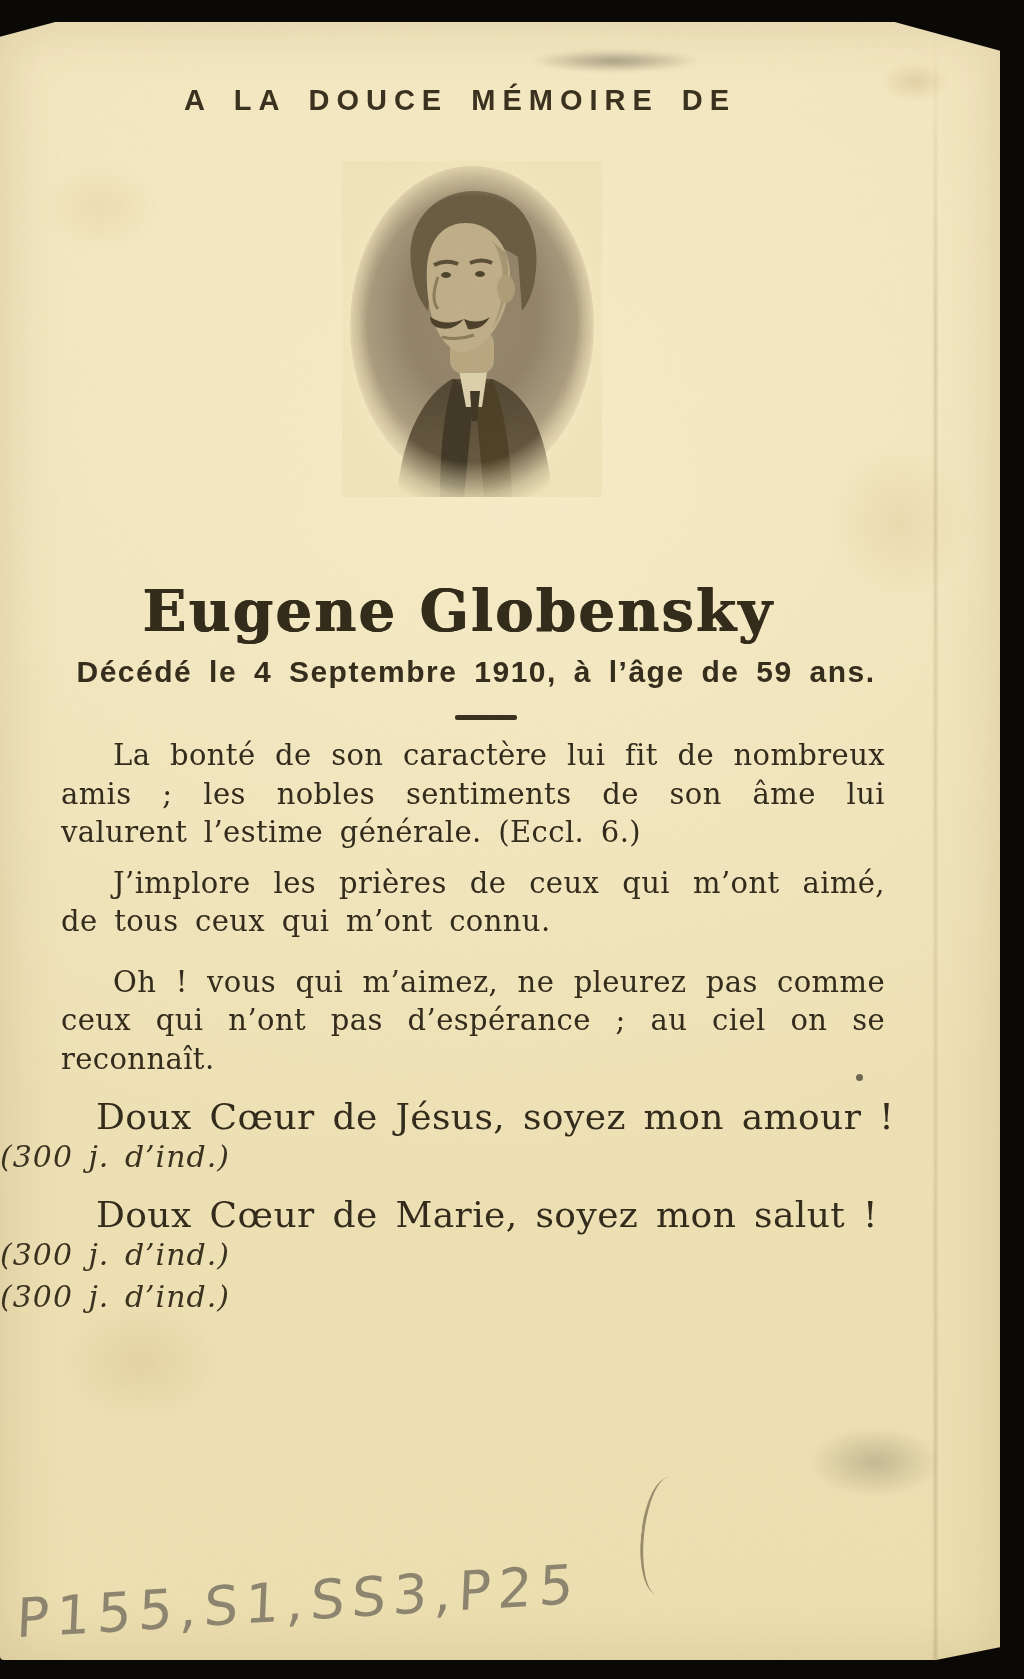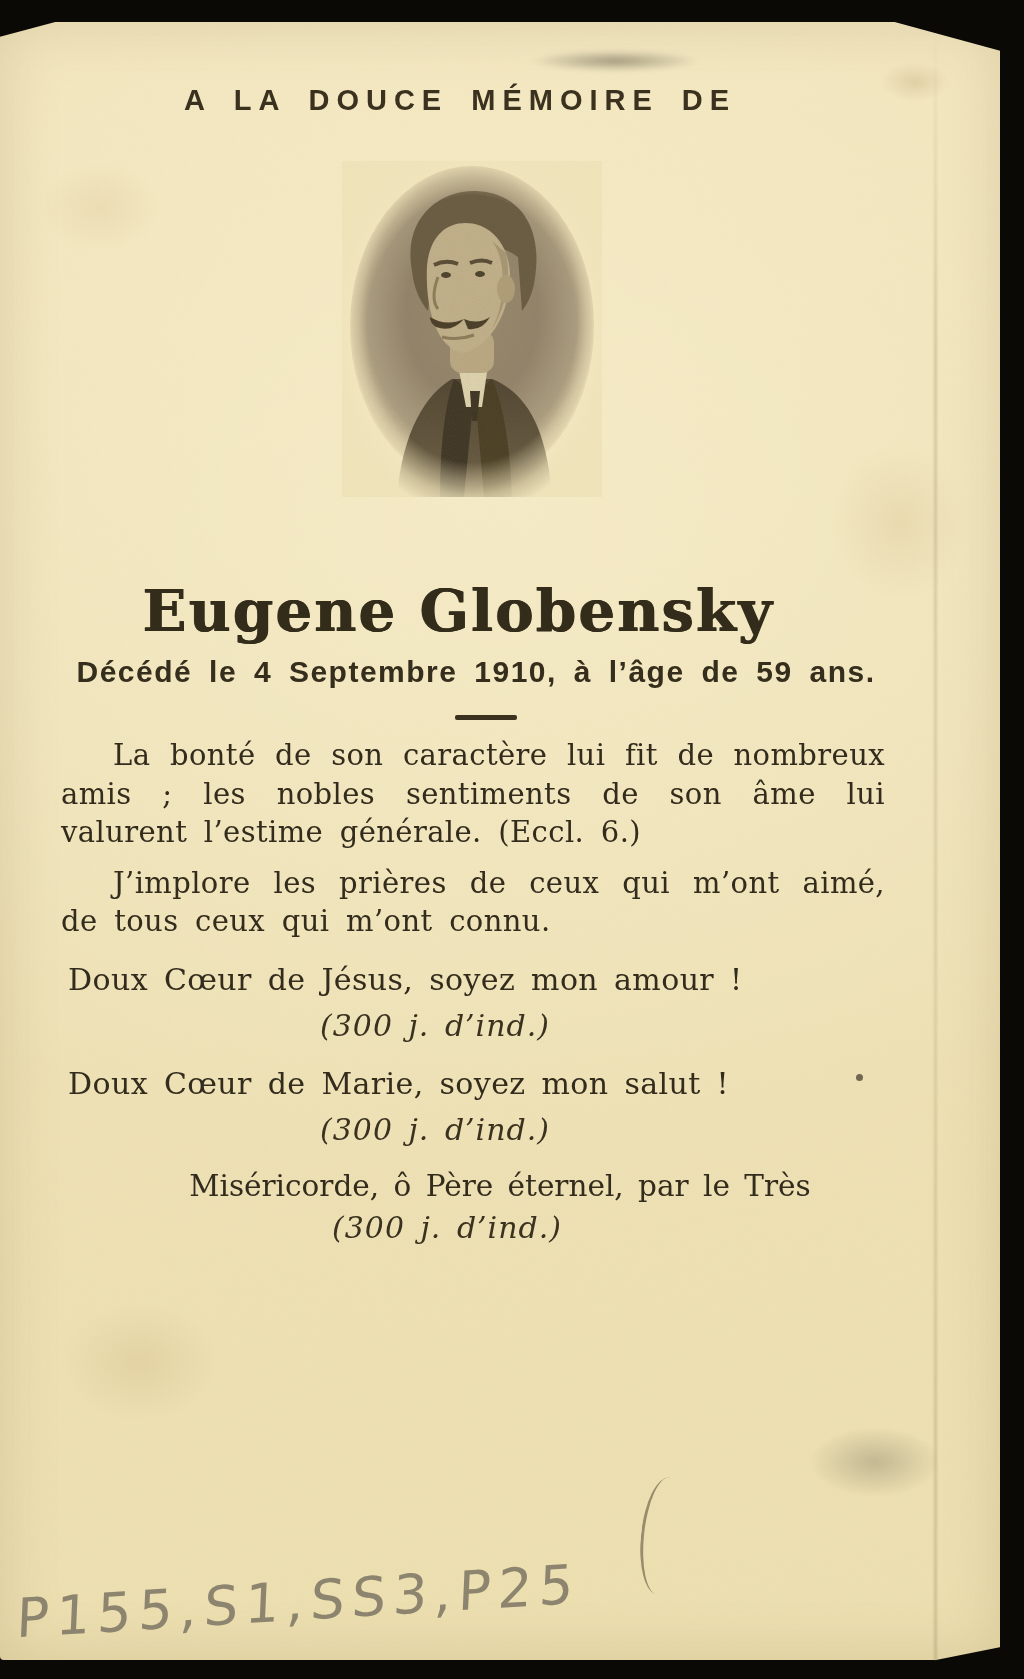--- a/index.html
+++ b/index.html
@@ -81,30 +81,30 @@
     word-spacing:7px;
     letter-spacing:0.4px;
     color:#332c1d;
   }
   .para.mt1{margin-top:16px;}
   .para.mt2{margin-top:12px;}
   .para.mt3{margin-top:22px;}
   .para.mt4{margin-top:18px;}
   .invocation{
     margin:20px 0 0 0;
-    padding-left:68px;
-    font-size:30px;
+    padding-left:96px;
+    font-size:36px;
     line-height:38px;
     word-spacing:6px;
     letter-spacing:0.4px;
     color:#332c1d;
   }
   .indulgence{
-    margin:8px 0 0 0;
-    text-align:center;
+    margin:2px 0 0 0;
+    text-align:left;
     padding-right:130px;
     font-style:italic;
     font-size:30px;
     line-height:38px;
     letter-spacing:1px;
     word-spacing:5px;
     color:#3a321f;
   }
   .indulgence.last{padding-right:106px;margin-top:4px;}
   .centered-invocation{
@@ -227,29 +227,29 @@
 
   <div class="deceased-name">Eugene Globensky</div>
 
   <div class="death-line">Décédé le 4 Septembre 1910, à l’âge de 59 ans.</div>
 
   <div class="rule"></div>
 
   <div class="body-text">
     <p class="para mt1">La bonté de son caractère lui fit de nombreux amis ; les nobles sentiments de son âme lui valurent l’estime générale.  (Eccl. 6.)</p>
     <p class="para mt2">J’implore les prières de ceux qui m’ont aimé, de tous ceux qui m’ont connu.</p>
+    <p class="para mt3">Oh !  vous qui m’aimez, ne pleurez pas comme ceux qui n’ont pas d’espérance ;  au ciel on se reconnaît.</p>
   </div>
 
   <div class="invocation">Doux Cœur de Jésus, soyez mon amour !</div>
   <div class="indulgence">(300 j. d’ind.)</div>
 
   <div class="invocation">Doux Cœur de Marie, soyez mon salut !</div>
   <div class="indulgence">(300 j. d’ind.)</div>
 
-  <div class="centered-invocation">Miséricorde, ô Père éternel, par le Très</div>
   <div class="indulgence last">(300 j. d’ind.)</div>
 
   <div class="annotation">P155,S1,SS3,P25</div>
 
   <svg class="grain-overlay" width="1000" height="1638">
     <defs>
       <filter id="papergrain">
         <feTurbulence type="fractalNoise" baseFrequency="0.7" numOctaves="2"></feTurbulence>
         <feColorMatrix type="matrix" values="0 0 0 0 0.55  0 0 0 0 0.47  0 0 0 0 0.30  0 0 0 0.06 0"></feColorMatrix>
       </filter>

